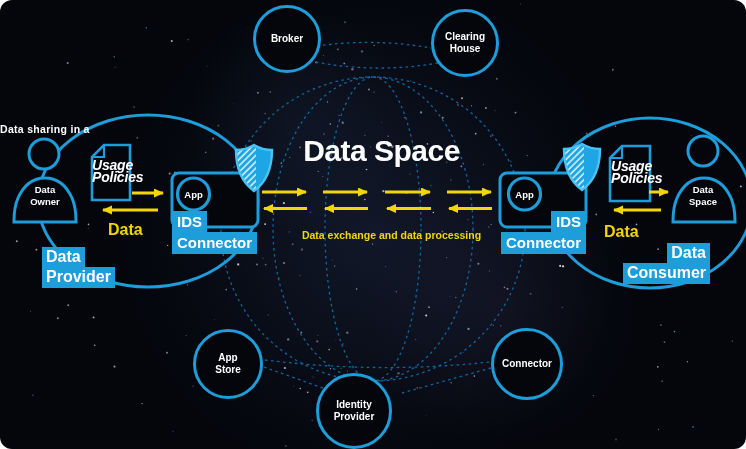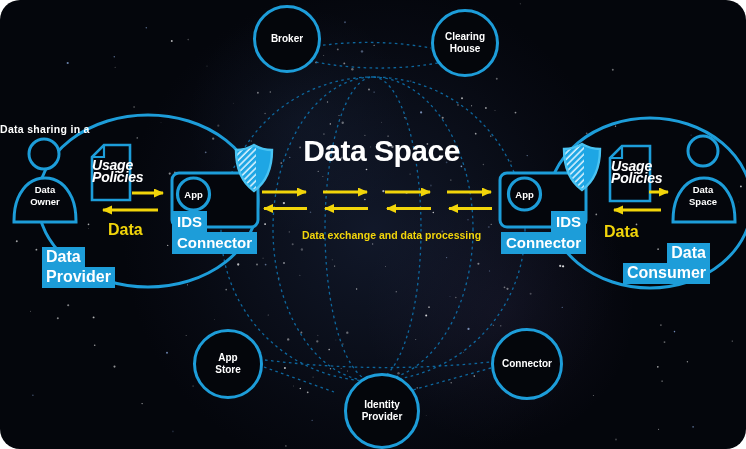--- a/index.html
+++ b/index.html
@@ -5,42 +5,42 @@
   :root{
     --accent-blue:#1d9dd9;
     --dash-blue:#0e6fa9;
     --accent-yellow:#f2d50a;
     --bg-dark:#04060c;
     --text-white:#ffffff;
   }
   html,body{margin:0;padding:0;background:#ffffff;}
   .stage{
     position:relative;width:746px;height:449px;background:var(--bg-dark);
-    border-radius:20px;overflow:hidden;
+    border-radius:12px;overflow:hidden;
     font-family:"Liberation Sans",sans-serif;
   }
   .stage::before{content:"";position:absolute;inset:0;
     background:
       radial-gradient(circle 330px at 373px 232px, rgba(48,66,110,.30), rgba(24,30,52,.14) 58%, rgba(0,0,0,0) 76%),
       radial-gradient(circle 180px at 500px 310px, rgba(92,74,130,.12), rgba(0,0,0,0) 75%),
       radial-gradient(circle 150px at 300px 120px, rgba(60,90,140,.10), rgba(0,0,0,0) 75%);
   }
   svg.art{position:absolute;inset:0;}
   .dash{stroke:var(--dash-blue);fill:none;stroke-width:1.3;stroke-dasharray:2.6 3.4;opacity:.92;}
   .cluster{stroke:var(--accent-blue);fill:none;stroke-width:3;}
   .shape{fill:var(--bg-dark);stroke:var(--accent-blue);}
   .arrow{stroke:var(--accent-yellow);stroke-width:3;fill:none;}
 
   .svc{position:absolute;border:3.5px solid var(--accent-blue);border-radius:50%;
     background:#04060b;display:flex;flex-direction:column;align-items:center;justify-content:center;
     color:#fff;font-weight:bold;font-size:10px;line-height:12.5px;text-align:center;box-sizing:border-box;}
   .svc-broker{left:253px;top:5px;width:68px;height:68px;}
   .svc-clearing{left:431px;top:9px;width:68px;height:68px;align-items:center;}
   .svc-appstore{left:193px;top:329px;width:70px;height:70px;}
-  .svc-identity{left:344px;top:373px;width:76px;height:76px;}
+  .svc-identity{left:316px;top:373px;width:76px;height:76px;}
   .svc-vocab{left:491px;top:328px;width:72px;height:72px;}
 
   .eyebrow{position:absolute;left:0;right:0;top:123px;color:#fff;
     font-weight:bold;font-size:10.5px;letter-spacing:.3px;}
   .main-title{position:absolute;left:17px;right:0;top:134px;text-align:center;color:#fff;
     font-weight:bold;font-size:30px;letter-spacing:-.5px;}
   .caption{position:absolute;left:0;right:0;top:229px;text-align:center;
     color:var(--accent-yellow);font-weight:bold;font-size:10.5px;line-height:13px;padding-left:37px;}
 
   .tag{position:absolute;background:var(--accent-blue);color:#fff;font-weight:bold;

